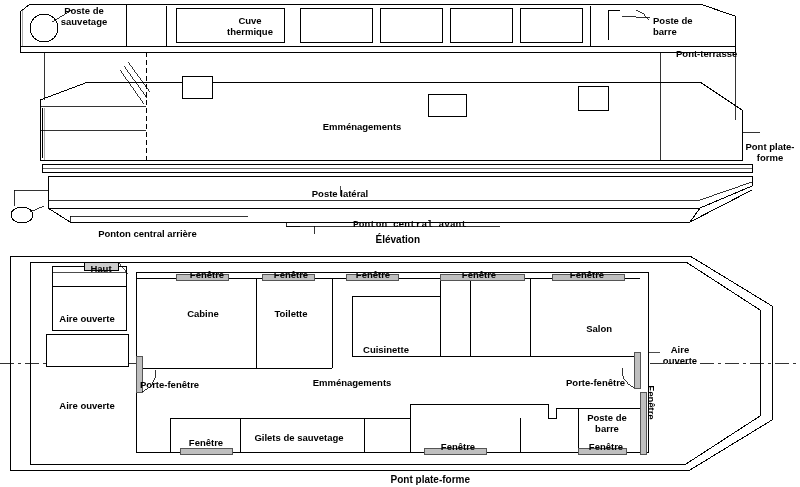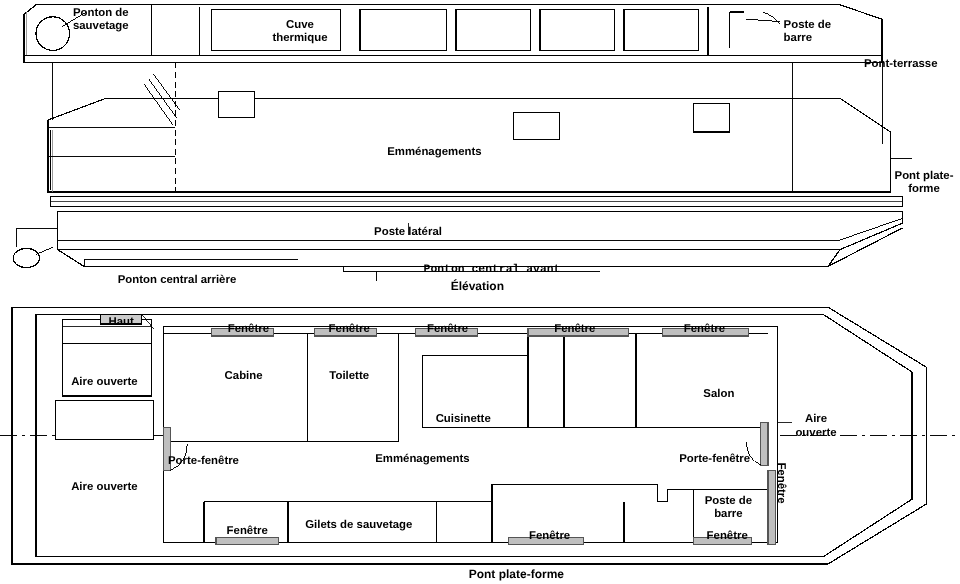--- a/index.html
+++ b/index.html
@@ -167,24 +167,24 @@
 
       <rect x="136" y="356" width="6" height="36" fill="#bfbfbf" stroke="#555"></rect>
       <path d="M142 392 Q156 386 156 370" stroke="#000" stroke-width="0.8" fill="none"></path>
       <rect x="634" y="352" width="6" height="36" fill="#bfbfbf" stroke="#555"></rect>
       <path d="M634 388 Q622 382 622 368" stroke="#000" stroke-width="0.8" fill="none"></path>
 
       <path d="M648 352 L660 352" stroke="#000" stroke-width="0.7"></path>
     </g>
   </svg>
 
-  <div class="lbl multi" style="left:56px; top:5px; width:56px;">Ponton de sauvetage</div>
+  <div class="lbl multi" style="left:56px; top:5px; width:56px;">Poste de sauvetage</div>
   <div class="lbl multi" style="left:215px; top:15px; width:70px;">Cuve thermique</div>
   <div class="lbl multi" style="left:653px; top:15px; width:62px; text-align:left;">Poste de barre</div>
-  <div class="lbl" style="left:720px; top:48px;">Pont-terrasse</div>
+  <div class="lbl" style="left:676px; top:48px;">Pont-terrasse</div>
   <div class="lbl center" style="left:312px; top:121px; width:100px;">Emménagements</div>
   <div class="lbl multi" style="left:742px; top:141px; width:56px;">Pont plate-forme</div>
   <div class="lbl center" style="left:300px; top:188px; width:80px;">Poste latéral</div>
   <div class="lbl center" style="left:85px; top:228px; width:125px;">Ponton central arrière</div>
   <div class="lbl center" style="left:345px; top:219px; width:130px;font-family:Liberation Mono, monospace;">Ponton central avant</div>
 
   <div class="caption" style="left:300px; top:234px; width:120px;">Élévation</div>
 
   <div class="lbl center" style="left:86px; top:263px; width:30px;">Haut</div>
   <div class="lbl center" style="left:186px; top:269px; width:42px;">Fenêtre</div>

